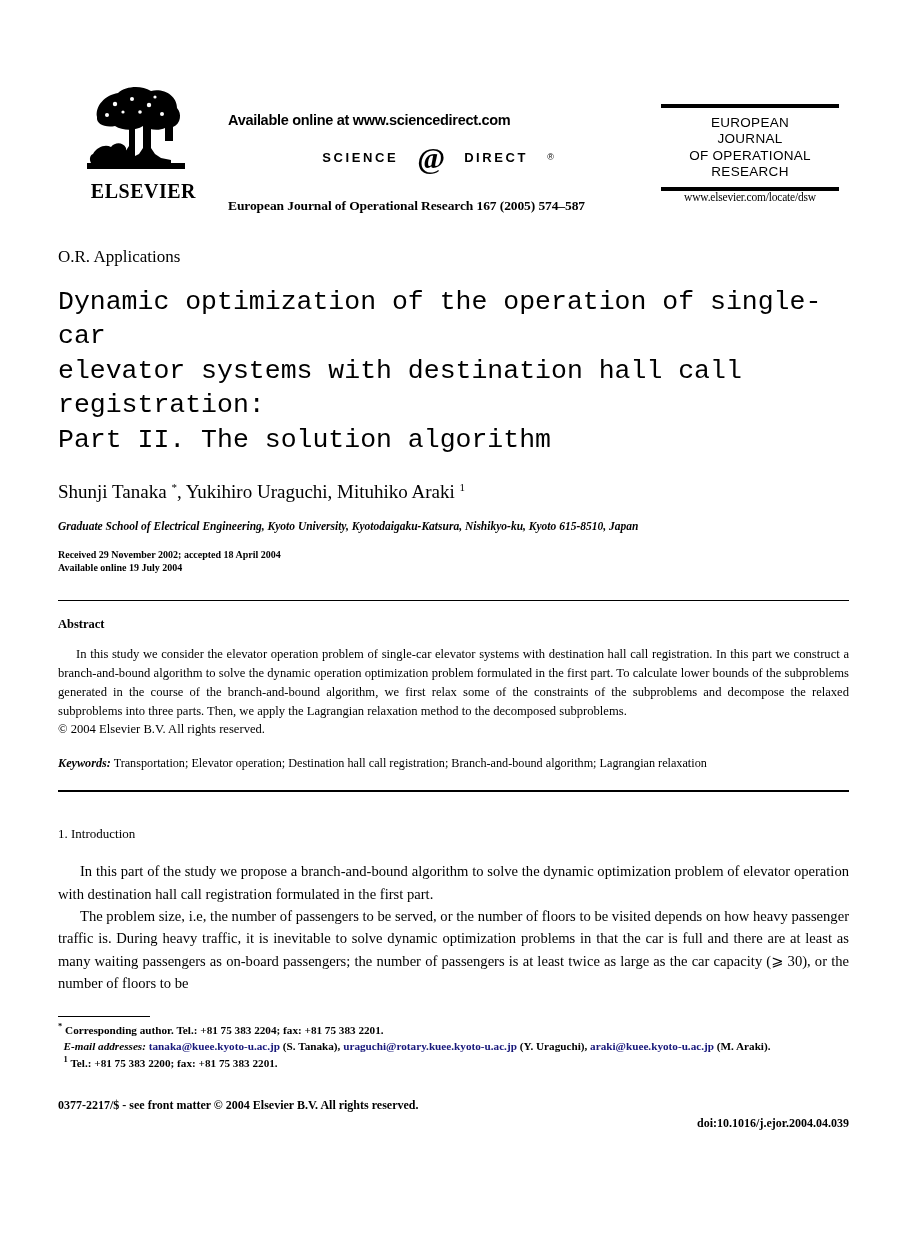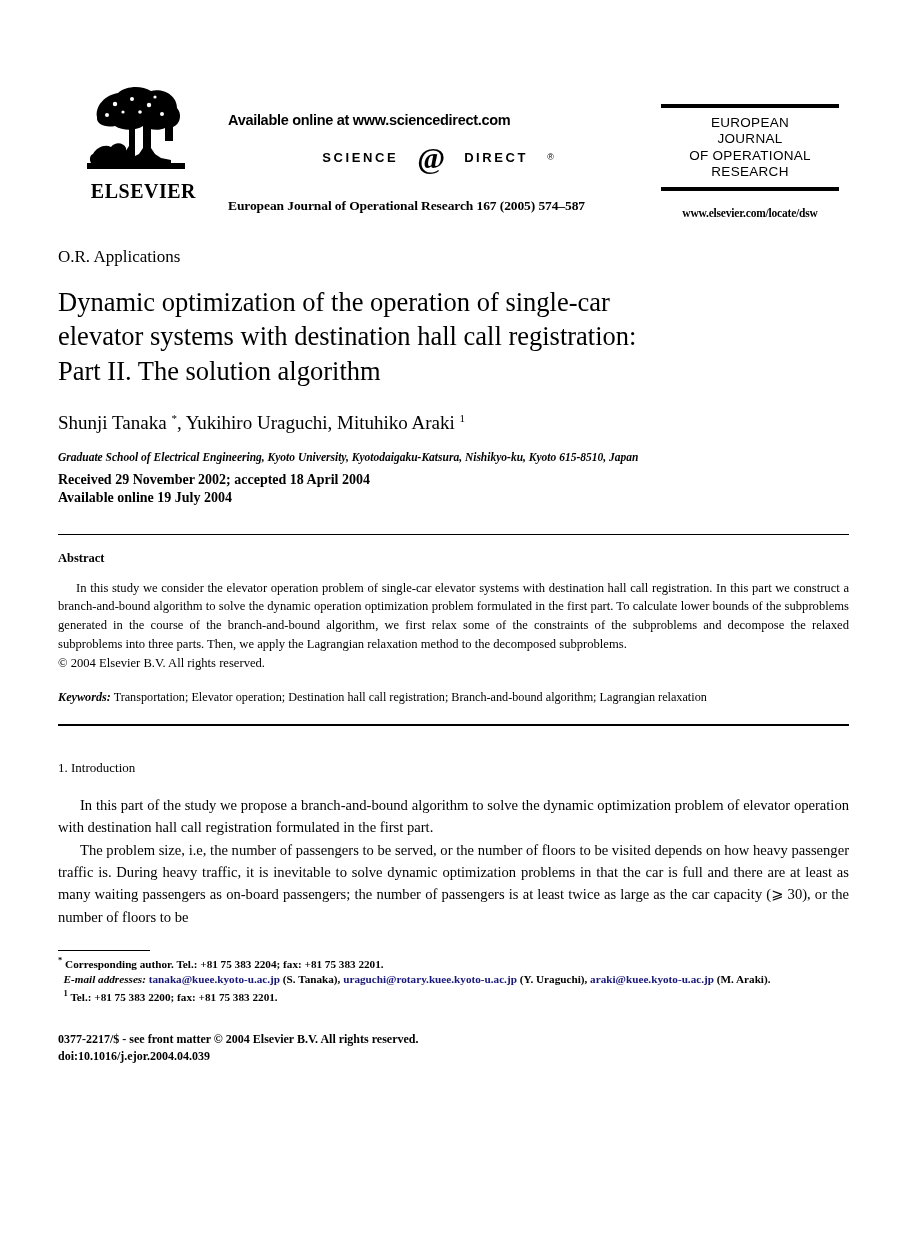--- a/index.html
+++ b/index.html
@@ -107,57 +107,57 @@
     margin-top: 6px;
   }
   .emblem-title {
     font-family: "Liberation Sans", sans-serif;
     font-size: 13.5px;
     line-height: 1.22;
     letter-spacing: 0.3px;
   }
   .emblem-url {
     font-family: "Liberation Serif", serif;
-    font-weight: bold;
+    font-weight: normal;
     font-size: 11.5px;
-    margin-top: 16px;
+    margin-top: 0;
     letter-spacing: -0.2px;
   }
 
   
   .title-block { margin: 10px 58px 0 58px; text-align: left; }
   .category {
     font-size: 17px;
     font-family: "Liberation Serif", serif;
     margin-bottom: 18px;
   }
   .paper-title {
     font-size: 26.5px;
     line-height: 1.30;
-    font-family: Liberation Serif, serif;
+    font-family: Liberation Mono, monospace;
     font-weight: normal;
     margin: 0;
   }
   .authors {
     font-size: 19px;
     margin-top: 24px;
     font-family: "Liberation Serif", serif;
   }
   .authors sup { font-size: 11px; vertical-align: super; }
   .affiliation {
     font-size: 11.5px;
     font-style: italic;
     font-weight: bold;
     margin-top: 16px;
     font-family: "Liberation Serif", serif;
   }
   .dates {
-    font-size: 14px;
-    font-weight: bold;
-    margin-top: 8px;
+    font-size: 10px;
+    font-weight: bold;
+    margin-top: 16px;
     line-height: 1.32;
     font-family: "Liberation Serif", serif;
   }
 
   
   .hr-thin { border: 0; border-top: 1.2px solid #000; margin: 26px 58px 0 58px; }
   .hr-thick { border: 0; border-top: 2.6px solid #000; margin: 18px 58px 0 58px; }
 
   
   .abstract-section { margin: 16px 58px 0 58px; }
@@ -224,21 +224,21 @@
   .email-link { color: #17177a; }
 
   
   .page-footer {
     margin: 26px 58px 0 58px;
     font-size: 12px;
     font-weight: bold;
     line-height: 1.45;
     font-family: "Liberation Serif", serif;
   }
-  .doi-line { font-weight: bold; }
+  .doi-line { font-weight: bold; text-align: right; }
 </style>
 </head>
 <body>
 
 <div class="page">
 
   <div class="header">
 
     <div class="elsevier-logo">
       <svg class="tree-svg" width="104" height="96" viewBox="0 0 104 96">

